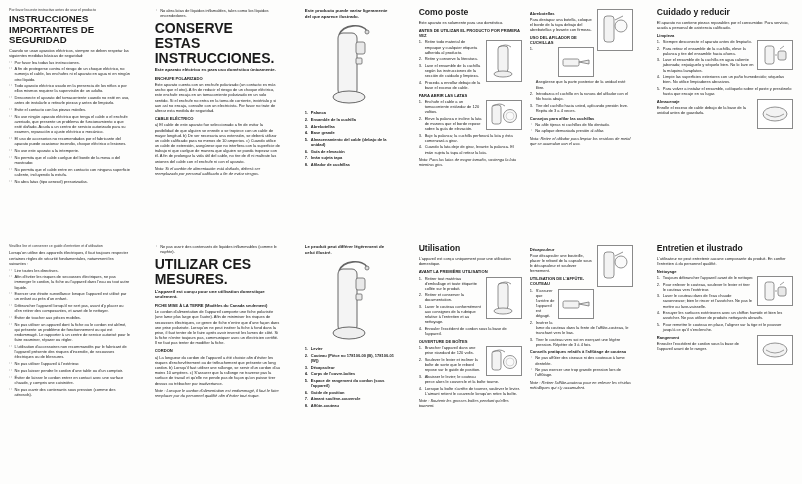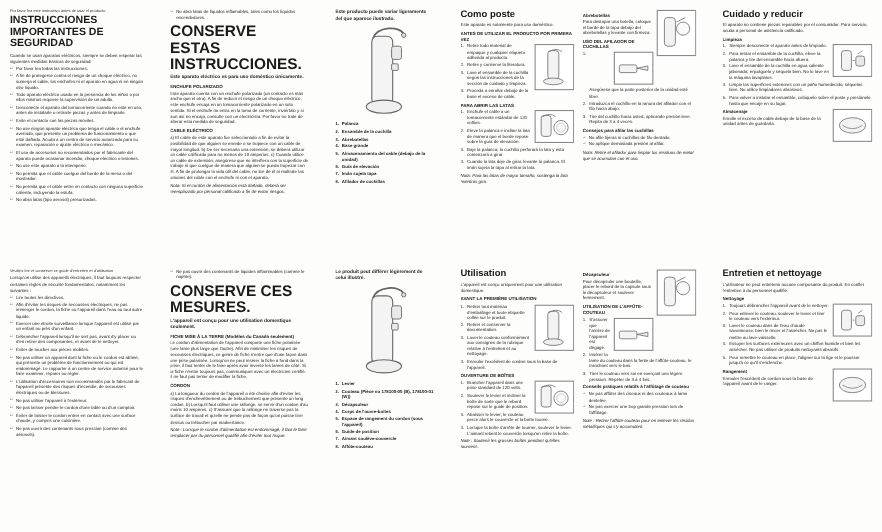--- a/index.html
+++ b/index.html
@@ -211,21 +211,21 @@
           <li>Ne pas laisser pendre le cordon d'une table ou d'un comptoir.</li>
           <li>Éviter de laisser le cordon entrer en contact avec une surface chaude, y compris une cuisinière.</li>
           <li>Ne pas ouvrir des contenants sous pression (comme des aérosols).</li>
         </ul>
     </div>
 
     <div class="col c2">
       <ul class="sq">
           <li>Ne pas ouvrir des contenants de liquides inflammables (comme le naphte).</li>
         </ul>
-      <h2 class="savetitle">CONSERVE CES MESURES.</h2>
+      <h2 class="savetitle">UTILIZAR CES MESURES.</h2>
       <p class="savesub">L'appareil est conçu pour une utilisation domestique seulement.</p>
       <p class="shead">FICHE MISE À LA TERRE (Modèles du Canada seulement)</p>
       <p class="t">Le cordon d'alimentation de l'appareil comporte une fiche polarisée (une lame plus large que l'autre). Afin de minimiser les risques de secousses électriques, ce genre de fiche n'entre que d'une façon dans une prise polarisée. Lorsqu'on ne peut insérer la fiche à fond dans la prise, il faut tenter de le faire après avoir inversé les lames de côté. Si la fiche n'entre toujours pas, communiquer avec un électricien certifié. Il ne faut pas tenter de modifier la fiche.</p>
       <p class="shead">CORDON</p>
       <p class="t">a) La longueur du cordon de l'appareil a été choisie afin d'éviter les risques d'enchevêtrement ou de trébuchement que présente un long cordon. b) Lorsqu'il faut utiliser une rallonge, se servir d'un cordon d'au moins 10 ampères. c) S'assurer que la rallonge ne traverse pas la surface de travail et qu'elle ne pende pas de façon qu'on puisse tirer dessus ou trébucher par inadvertance.</p>
       <p class="note">Note : Lorsque le cordon d'alimentation est endommagé, il faut le faire remplacer par du personnel qualifié afin d'éviter tout risque.</p>
     </div>
 
     <div class="col c3">
       <p class="savesub">Le produit peut différer légèrement de celui illustré.</p>
@@ -311,21 +311,21 @@
         <p class="subbold">Conseils pratiques relatifs à l'affûtage de couteau</p>
         <ul class="sq">
             <li>Ne pas affûter des ciseaux ni des couteaux à lame dentelée.</li>
             <li>Ne pas exercer une trop grande pression lors de l'affûtage.</li>
           </ul>
         <p class="note">Note : Retirer l'affûte-couteau pour en enlever les résidus métalliques qui s'y accumulent.</p>
       </div>
     </div>
 
     <div class="col c5">
-      <h2 class="sectitle">Entretien et nettoyage</h2>
+      <h2 class="sectitle">Entretien et ilustrado</h2>
       <p class="t">L'utilisateur ne peut entretenir aucune composante du produit. En confier l'entretien à du personnel qualifié.</p>
       <p class="subbold">Nettoyage</p>
       <div class="pic">
         <svg width="30" height="24" viewBox="0 0 30 24">
           <rect x="5" y="3" width="9" height="18" rx="2.5" fill="#f3f3f3" stroke="#777" stroke-width="0.8"></rect>
           <rect x="18" y="8" width="8" height="9" rx="2" fill="#e9e9e9" stroke="#777" stroke-width="0.8"></rect>
           <path d="M15 12 h2 m3 -6 l4 -3" fill="none" stroke="#777" stroke-width="0.7"></path>
         </svg>
       </div>
       <ol class="num">

